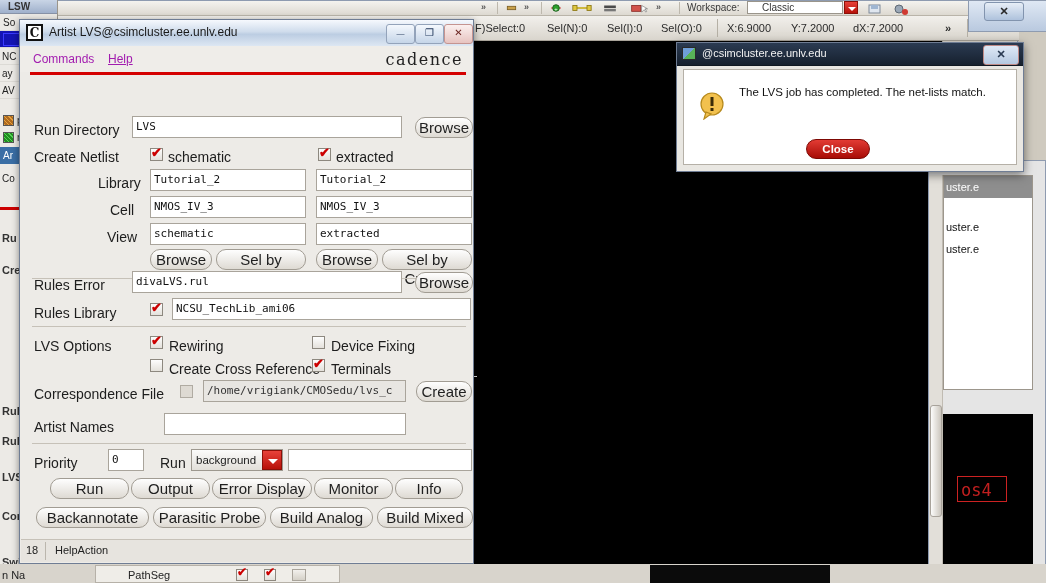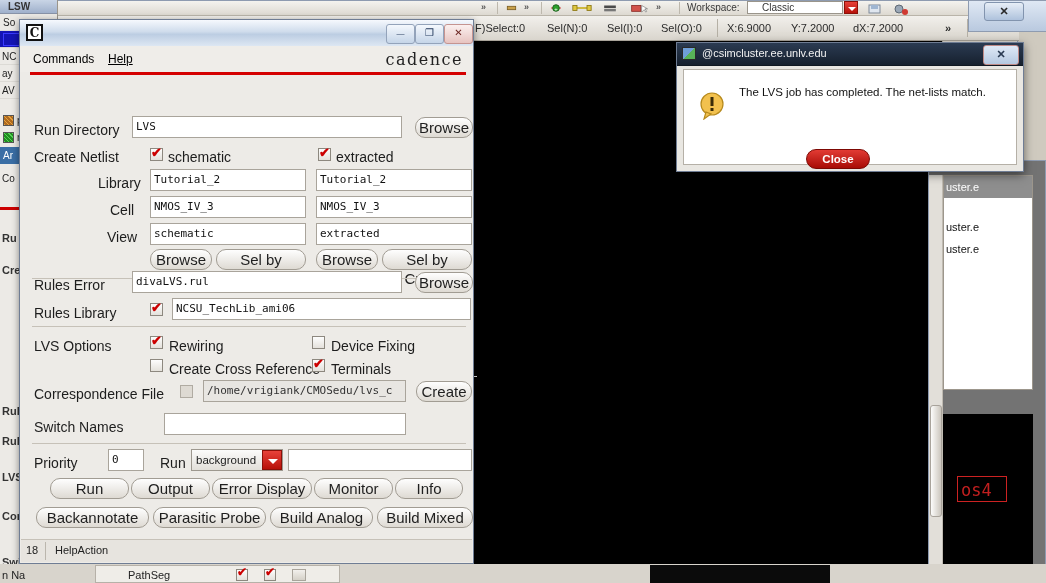--- a/index.html
+++ b/index.html
@@ -67,21 +67,21 @@
   .lsw-txt{position:absolute;left:16px;top:0;font-size:10px;line-height:17px;white-space:nowrap;}
   .lsw-sel{background:#3a6ea5;color:#fff;}
   #lsw-hr{position:absolute;left:0;top:300px;width:57px;height:3px;background:#cc0000;}
 
   
   #back-form{position:absolute;left:0;top:280px;width:40px;height:303px;background:#eeecE8;}
   .bf-txt{position:absolute;left:2px;font-size:11px;color:#333;white-space:nowrap;font-weight:bold;}
 
   
   #right-win{position:absolute;left:928px;top:160px;width:118px;height:423px;
-     background:#737373;border:1px solid #8e9bb0;box-sizing:border-box;}
+     background:#e5e5e5;border:1px solid #8e9bb0;box-sizing:border-box;}
   #right-list{position:absolute;left:14px;top:14px;width:90px;height:215px;background:#fff;
      border:1px solid #9c968c;box-sizing:border-box;}
   .rl-item{position:absolute;left:0;width:88px;height:22px;font-size:11px;line-height:22px;
      padding-left:2px;box-sizing:border-box;white-space:nowrap;color:#111;}
   .rl-sel{background:#8e8e8e;color:#fff;}
   #right-scroll{position:absolute;left:0px;top:14px;width:13px;height:409px;
      background:#e2dfd9;border-right:1px solid #c0bbb2;}
   #right-scroll-thumb{position:absolute;left:1px;top:230px;width:10px;height:110px;
      background:linear-gradient(90deg,#fcfcfb,#cbc6bd);border:1px solid #a8a39b;border-radius:3px;}
   #right-black{position:absolute;left:14px;top:253px;width:90px;height:178px;background:#000;}
@@ -108,21 +108,21 @@
   #lvs-title{position:absolute;left:29px;top:5px;font-size:12px;color:#1a1a1a;}
   .wbtn{position:absolute;top:4px;width:27px;height:18px;border:1px solid #93a3ba;
      background:linear-gradient(#f4f8fd,#c5d5e8);border-radius:3px;}
   .wbtn:after{position:absolute;left:0;right:0;top:1px;text-align:center;font-size:11px;color:#23395c;}
   #wmin:after{content:"—";font-size:8px;top:4px;}
   #wmax:after{content:"❐";font-size:10px;top:2px;}
   #wcls{background:linear-gradient(#fbf0ef,#e7c3c0);border-color:#c59490;}
   #wcls:after{content:"✕";font-size:10px;top:2px;color:#6b2320;}
 
   #lvs-menubar{position:absolute;left:0;top:26px;width:453px;height:26px;background:#efedE9;}
-  .menu{position:absolute;top:5px;font-size:12px;color:#000000;padding:1px 3px;}
+  .menu{position:absolute;top:5px;font-size:12px;color:#a21caf;padding:1px 3px;}
   #cadence-logo{position:absolute;right:10px;top:4px;font-size:16px;color:#222;
      font-family:"DejaVu Serif",serif;letter-spacing:1.5px;}
   #cadence-bar{position:absolute;left:10px;top:52px;width:436px;height:3px;background:#d40000;}
 
   .form{position:absolute;left:0;top:57px;width:453px;}
   .flabel{position:absolute;font-size:14px;color:#1d1d1d;white-space:nowrap;}
   .finput{position:absolute;background:#fff;border:1px solid #a9a49b;box-sizing:border-box;
      font-family:"DejaVu Sans Mono",monospace;font-size:11px;color:#111;
      padding:0 3px;line-height:20px;height:22px;white-space:nowrap;overflow:hidden;}
   .finput.gray{background:#e8e6e2;color:#333;}
@@ -161,21 +161,21 @@
   #dlg-close{position:absolute;left:306px;top:2px;width:34px;height:18px;
      background:linear-gradient(#dfe9f6,#b5c8e0);border:1px solid #c08a86;border-radius:3px;
      text-align:center;line-height:17px;font-size:11px;font-weight:bold;color:#2a3a52;}
   #dlg-body{position:absolute;left:6px;top:26px;width:334px;height:96px;
      background:#fff;border:1px solid #b5b0a7;box-sizing:border-box;}
   #dlg-warn{position:absolute;left:14px;top:22px;width:30px;height:28px;}
   #dlg-line1{position:absolute;left:55px;top:16px;font-size:11.5px;color:#111;white-space:nowrap;}
   #dlg-line2{position:absolute;left:55px;top:44px;font-size:11.5px;color:#111;white-space:nowrap;}
   #dlg-closebtn{position:absolute;left:122px;top:69px;width:64px;height:20px;border-radius:10px;
      background:linear-gradient(#e23b34,#a80c06);border:1px solid #7d0803;box-sizing:border-box;
-     color:#fff;font-weight:bold;font-size:11.5px;text-align:center;line-height:18px;margin-top:10px;}
+     color:#fff;font-weight:bold;font-size:11.5px;text-align:center;line-height:18px;}
 
   
   #bottom-strip{position:absolute;left:0;top:564px;width:1046px;height:19px;background:#d8d4cc;}
   #bs-inner{position:absolute;left:95px;top:565px;width:245px;height:18px;
      background:#efedE8;border:1px solid #b6b1a8;box-sizing:border-box;}
   .bs-txt{position:absolute;font-size:11px;color:#222;white-space:nowrap;}
   .bs-chk{position:absolute;top:3px;width:12px;height:12px;border:1px solid #8d887f;
      box-sizing:border-box;background:linear-gradient(#fdfdfd,#e4e1db);}
   .bs-chk:after{content:"✔";position:absolute;left:0;top:-5px;font-size:12px;color:#cc0000;font-weight:bold;}
   #bs-black{position:absolute;left:650px;top:565px;width:180px;height:18px;background:#0b0b0b;}
@@ -399,20 +399,21 @@
   <div id="right-black">
     <div id="right-redbox"></div>
     <span id="right-redtxt">os4</span>
   </div>
 </div>
 
 <div id="lvs">
 
   <div id="lvs-titlebar">
     <div id="lvs-appicon">C</div>
+    <span id="lvs-title">Artist LVS@csimcluster.ee.unlv.edu</span>
     <div class="wbtn" id="wmin" style="left:366px"></div>
     <div class="wbtn" id="wmax" style="left:395px"></div>
     <div class="wbtn" id="wcls" style="left:424px"></div>
   </div>
 
   <div id="lvs-menubar">
     <span class="menu" style="left:10px">Commands</span>
     <span class="menu" style="left:85px;text-decoration:underline">Help</span>
     <span id="cadence-logo">cadence</span>
   </div>
@@ -468,21 +469,21 @@
     <div class="cbx" style="left:130px;top:282px"></div>
     <span class="flabel" style="left:149px;top:284px">Create Cross Reference</span>
     <div class="cbx on" style="left:292px;top:282px"></div>
     <span class="flabel" style="left:311px;top:284px">Terminals</span>
 
     <span class="flabel" style="left:14px;top:309px">Correspondence File</span>
     <div class="cbx flat" style="left:160px;top:308px"></div>
     <div class="finput gray" style="left:183px;top:303px;width:203px">/home/vrigiank/CMOSedu/lvs_c</div>
     <div class="fbtn" style="left:396px;top:304px;width:56px">Create</div>
 
-    <span class="flabel" style="left:14px;top:342px">Switch Names</span>
+    <span class="flabel" style="left:14px;top:342px">Artist Names</span>
     <div class="finput" style="left:144px;top:336px;width:242px"></div>
 
     <div class="hr" style="left:12px;top:366px;width:434px"></div>
 
     <span class="flabel" style="left:14px;top:378px">Priority</span>
     <div class="finput" style="left:88px;top:372px;width:36px">0</div>
     <span class="flabel" style="left:140px;top:378px">Run</span>
     <div id="combo-run" style="left:171px;top:372px">background</div>
     <div id="combo-arrow" style="left:242px;top:373px"></div>
     <div class="finput" style="left:268px;top:372px;width:184px"></div>

